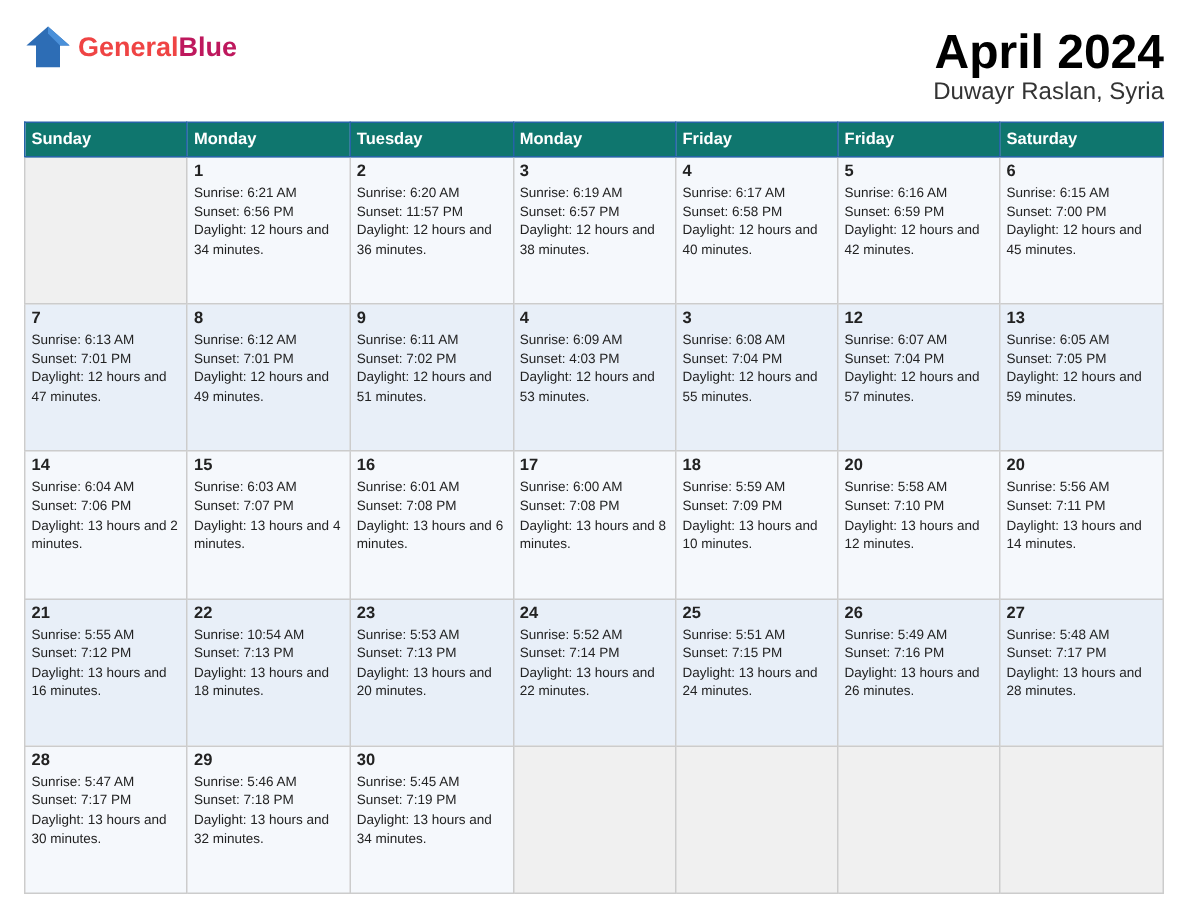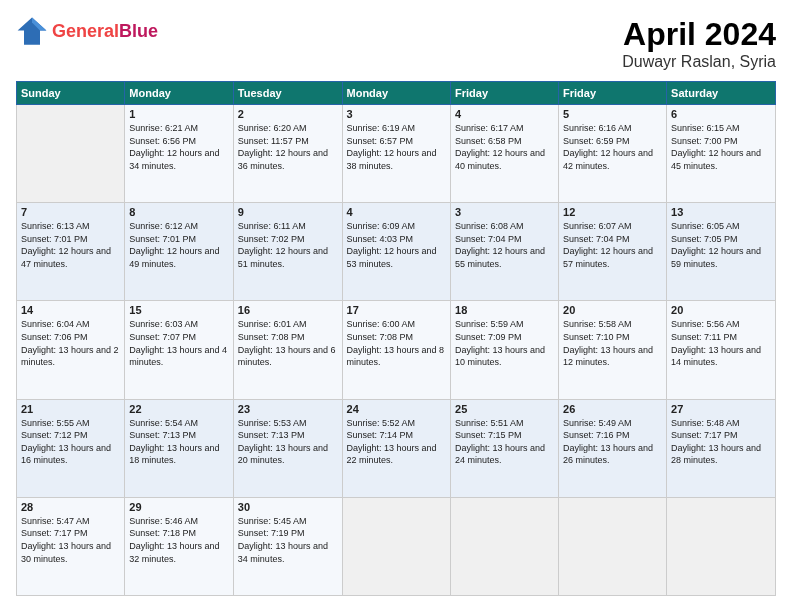--- a/index.html
+++ b/index.html
@@ -281,21 +281,21 @@
         <tr>
           <td>
             <span class="day-num">21</span>
             <div class="day-info">Sunrise: 5:55 AM
 Sunset: 7:12 PM
 Daylight: 13 hours
 and 16 minutes.</div>
           </td>
           <td>
             <span class="day-num">22</span>
-            <div class="day-info">Sunrise: 5:54 AM
+            <div class="day-info">Sunrise: 10:54 AM
 Sunset: 7:13 PM
 Daylight: 13 hours
 and 18 minutes.</div>
           </td>
           <td>
             <span class="day-num">23</span>
             <div class="day-info">Sunrise: 5:53 AM
 Sunset: 7:13 PM
 Daylight: 13 hours
 and 20 minutes.</div>

